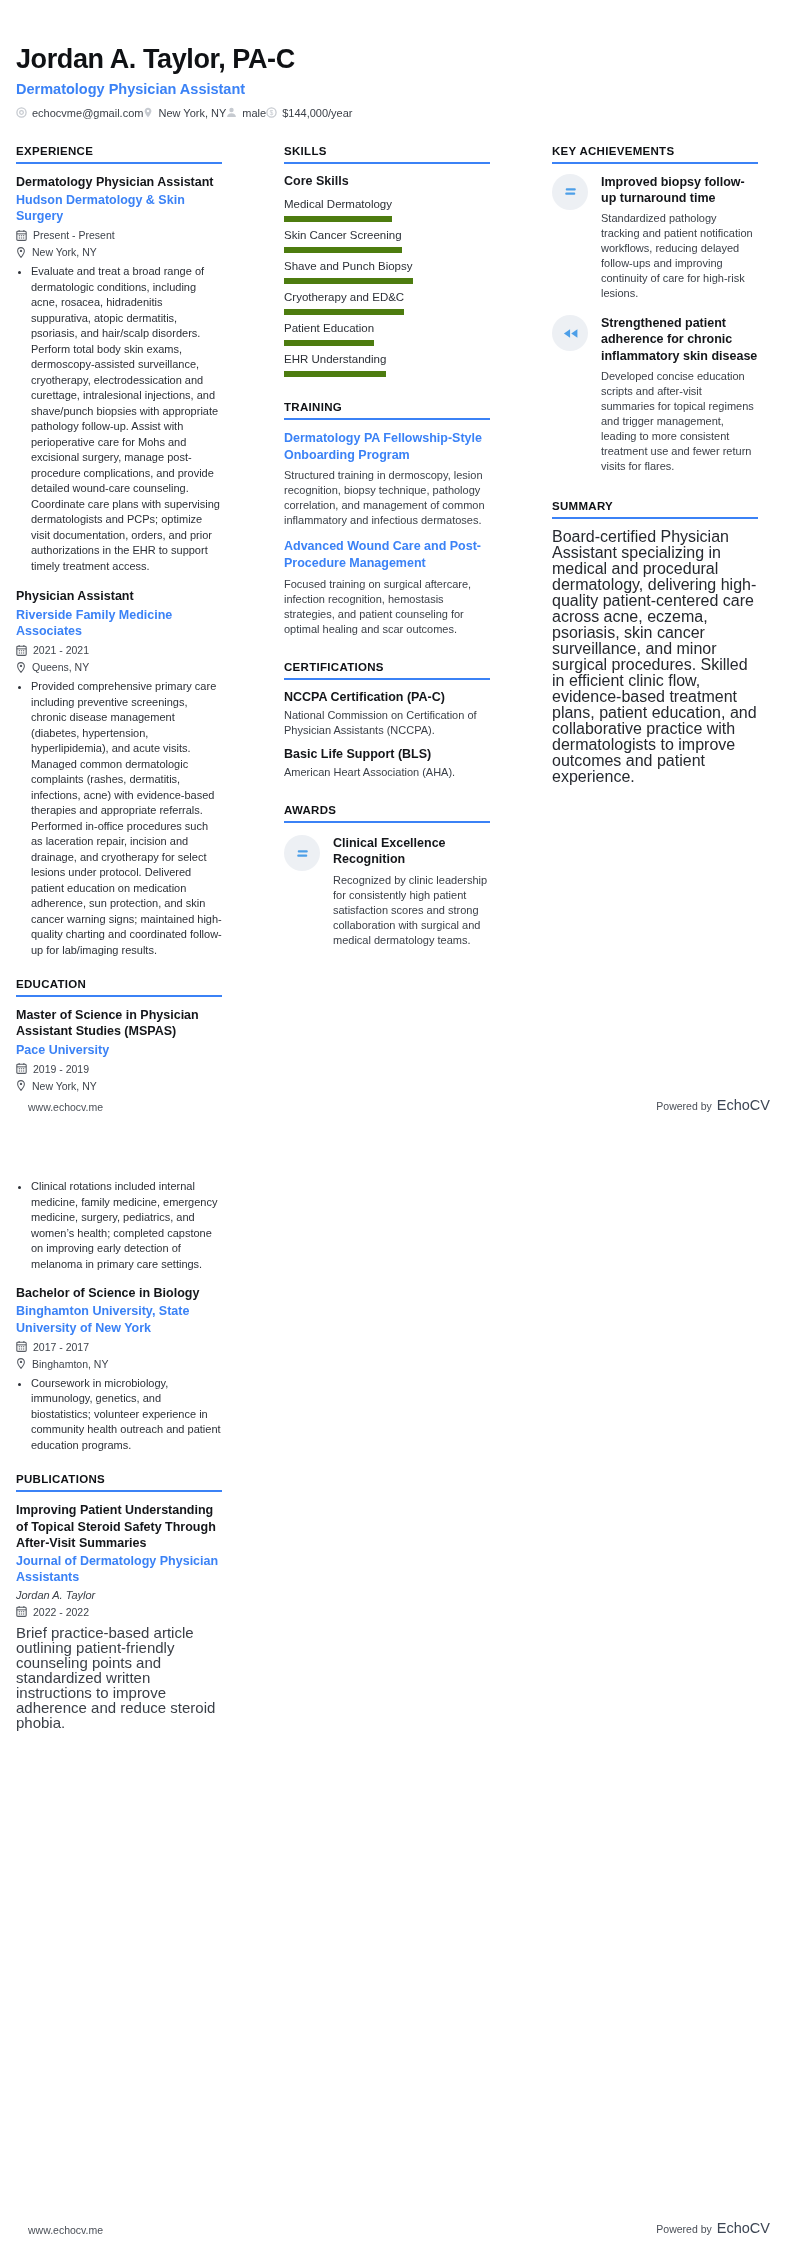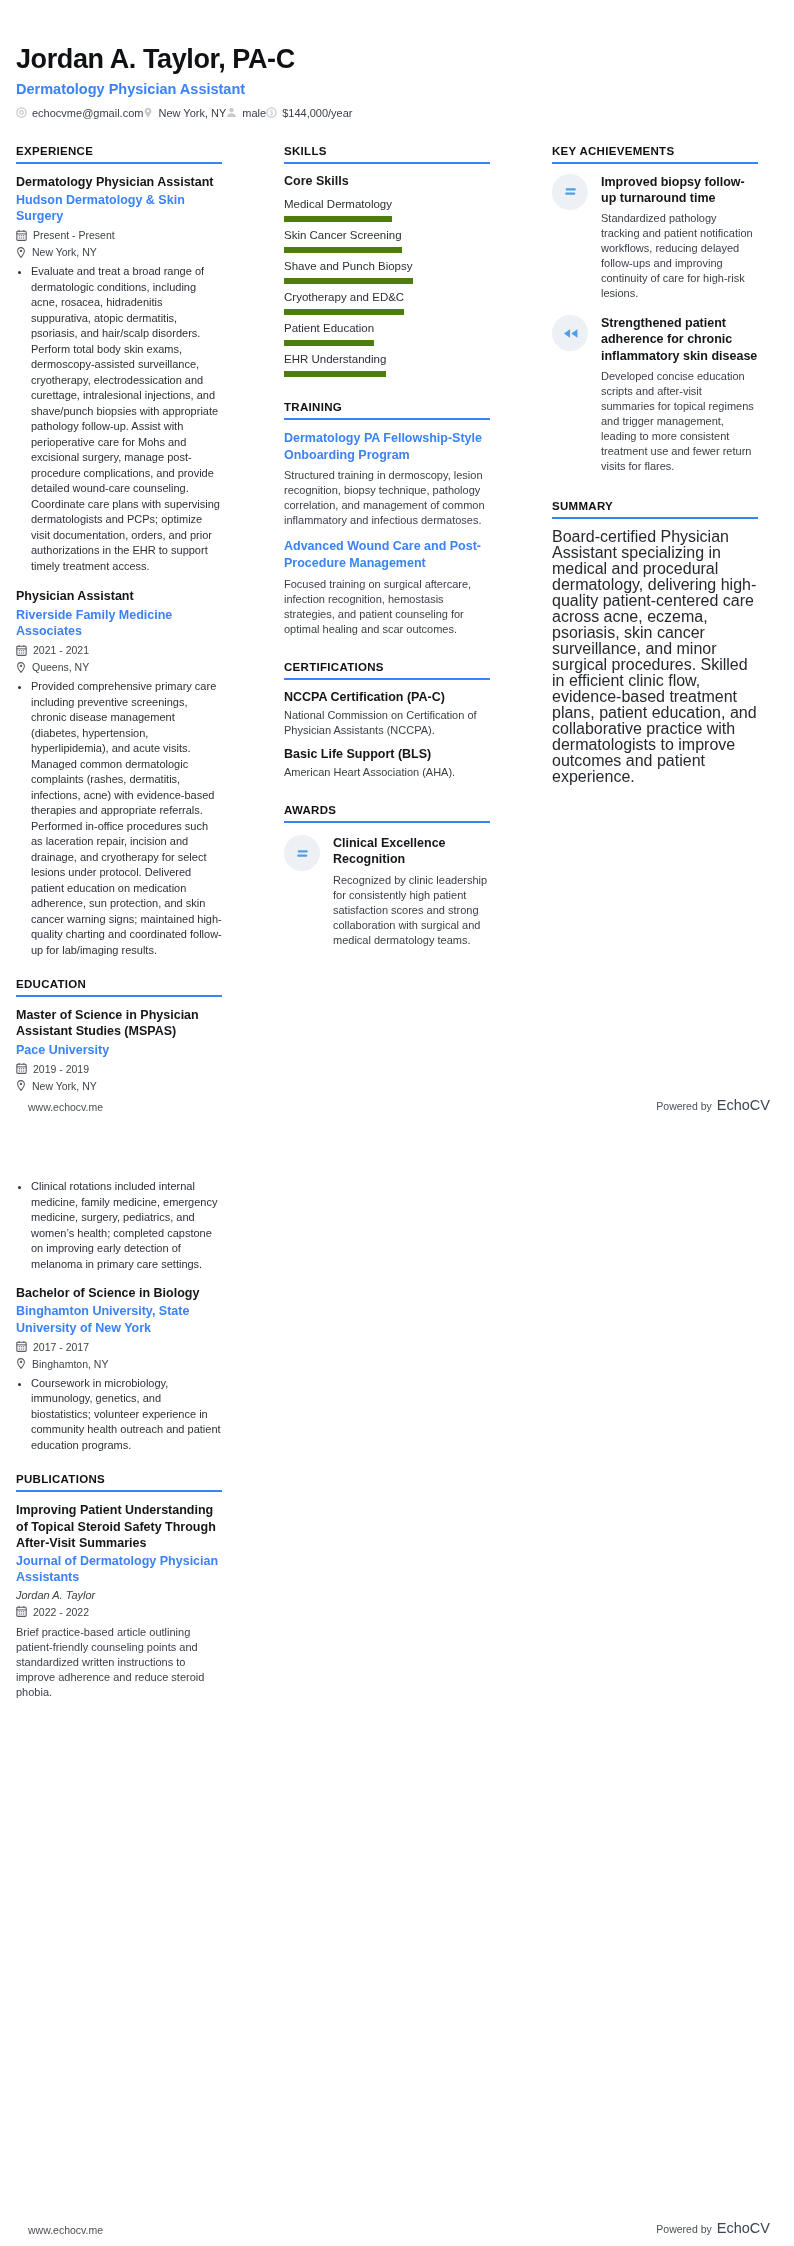--- a/index.html
+++ b/index.html
@@ -33,21 +33,21 @@
 
   
   .entry { margin-bottom:14px; }
   .entry-title { font-size:12.5px; font-weight:700; color:#14161a; line-height:1.3; }
   .entry-org { font-size:12.5px; font-weight:700; color:#3b82f6; line-height:1.3; margin-top:2px; cursor:pointer; }
   .meta { display:flex; align-items:center; gap:6px; font-size:10.5px; color:#3f444c; margin-top:5px; }
   .meta svg { flex:0 0 auto; display:block; }
   ul.bullets { margin:6px 0 0 0; padding-left:15px; }
   ul.bullets li { font-size:11px; color:#2c3037; line-height:15.5px; }
   .author { font-size:11px; font-style:italic; color:#3a3f47; margin-top:3px; }
-  .entry-desc { font-size:11px; color:#3a3f47; line-height:15px; margin-top:7px; }
+  .entry-desc { font-size:15px; color:#3a3f47; line-height:15px; margin-top:7px; }
 
   
   .skill-group-title { font-size:12.5px; font-weight:700; margin-bottom:3px; }
   .skill-item { padding:7px 0 0 0; font-size:11.5px; color:#2c3037; }
   .skill-item span { display:inline-block; border-bottom:6px solid #4d7c0f; padding-bottom:6px; }
 
   
   .training-name { font-size:12.5px; font-weight:700; color:#3b82f6; line-height:1.35; margin-top:10px; }
   .training-desc { font-size:11px; color:#3a3f47; line-height:15px; margin-top:5px; }
 

